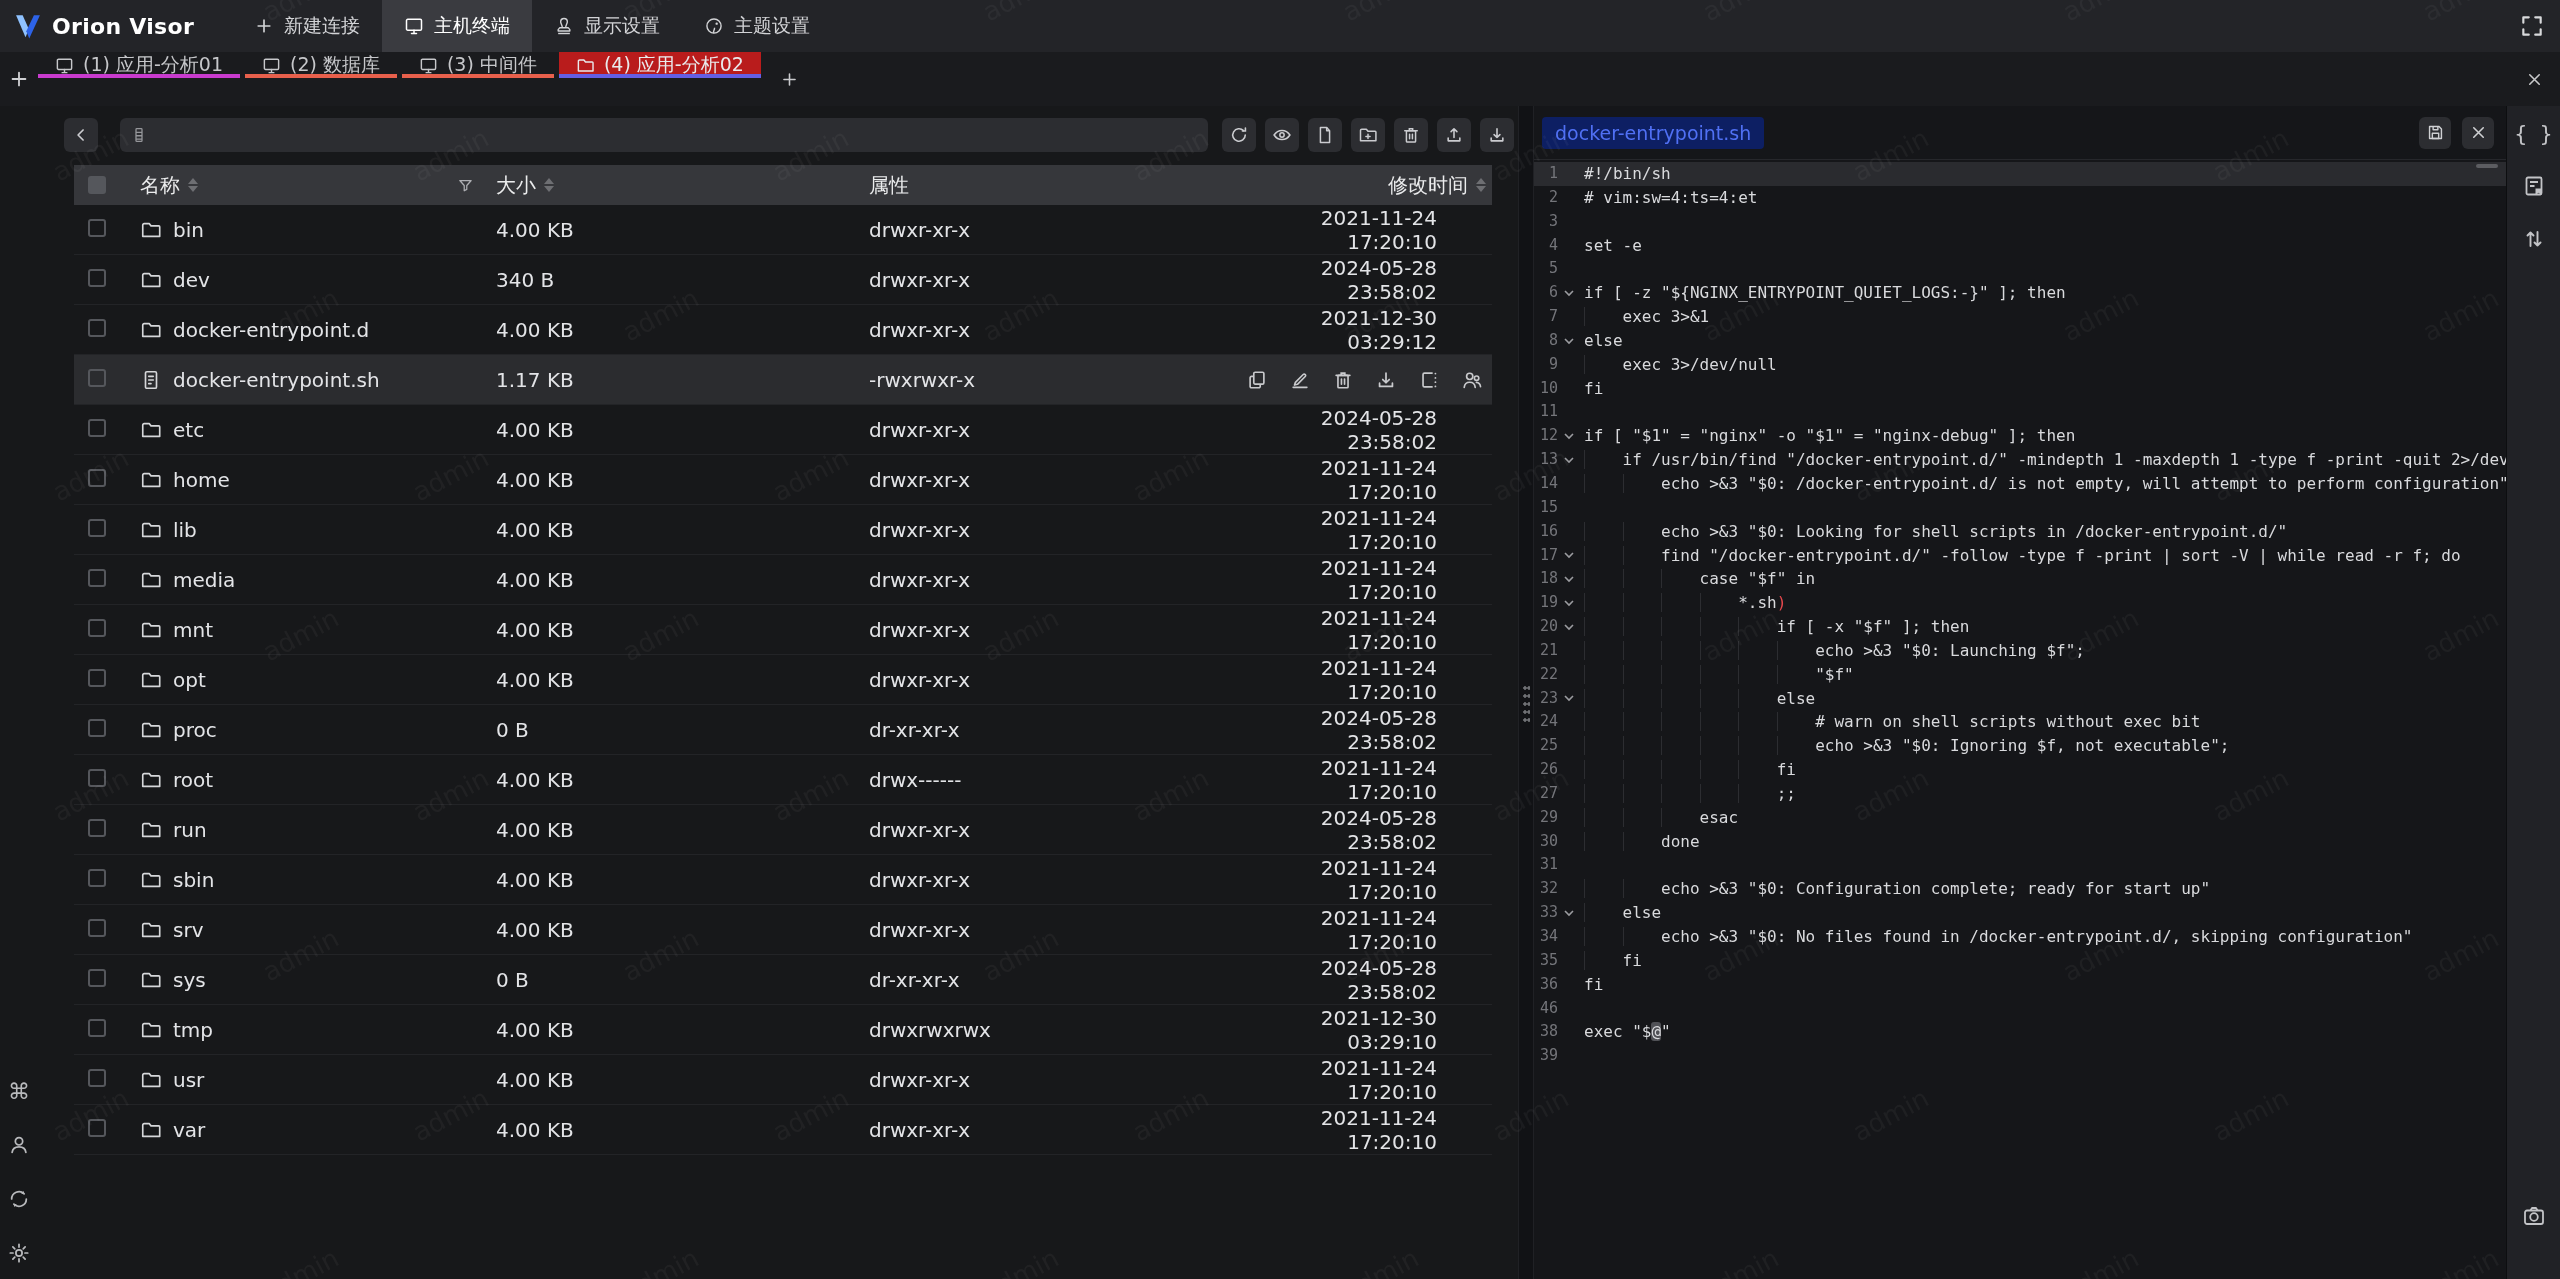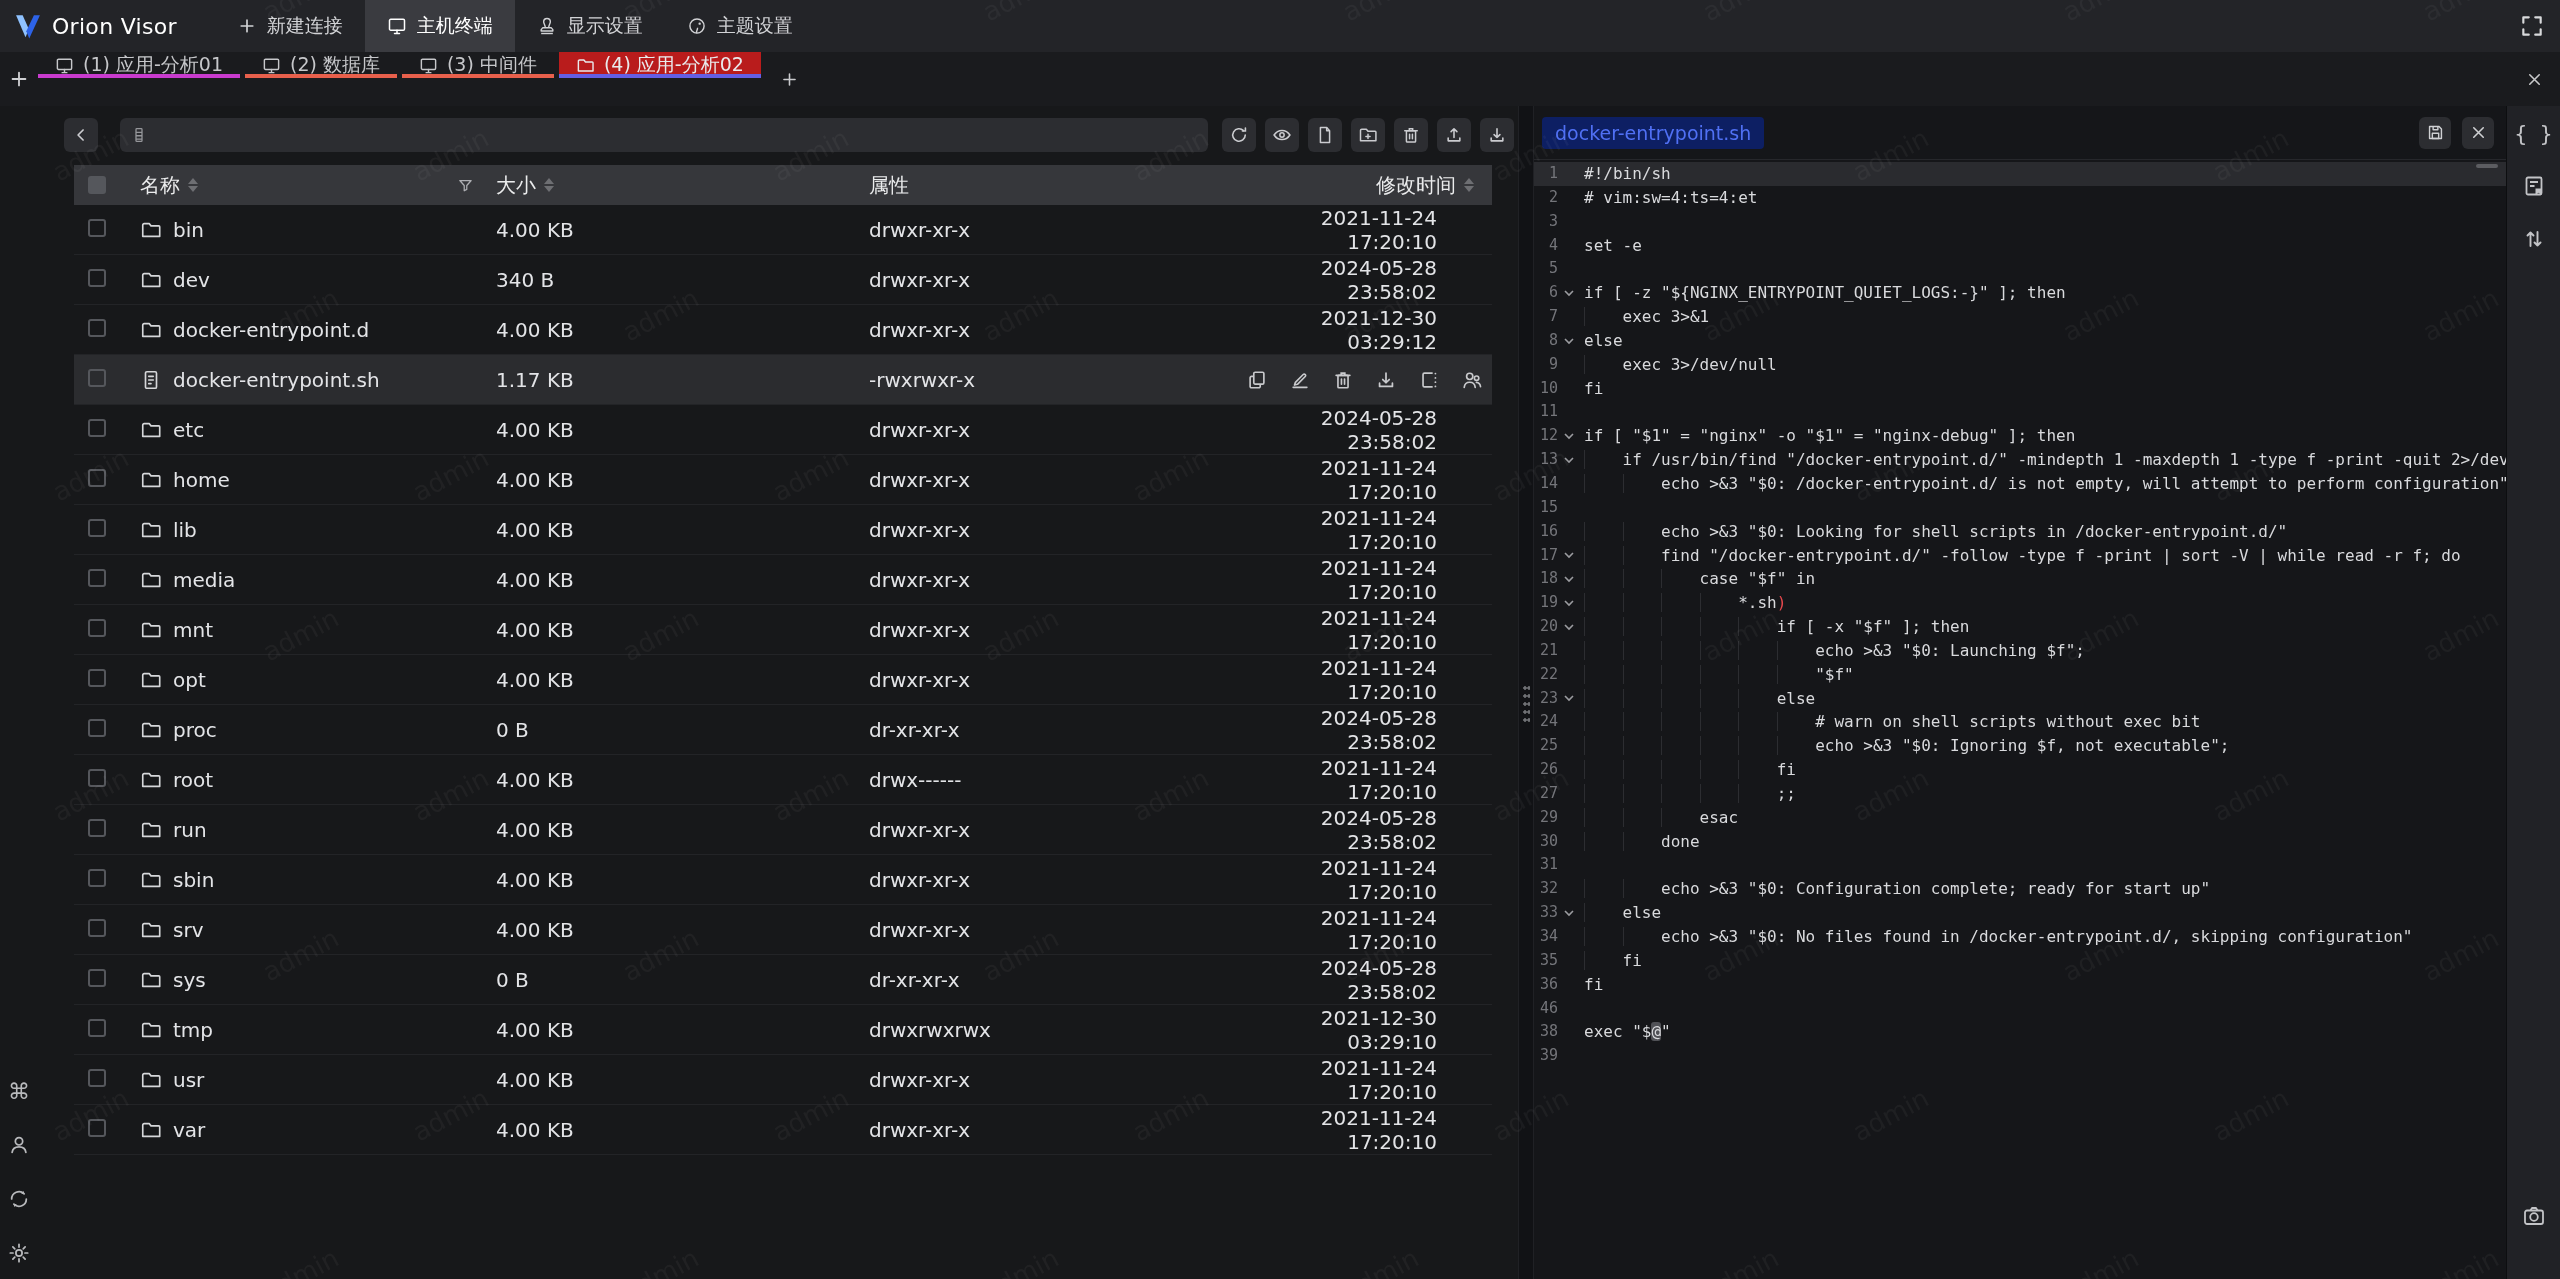--- a/index.html
+++ b/index.html
@@ -7,21 +7,21 @@
        font-family:"DejaVu Sans","Liberation Sans",sans-serif;-webkit-font-smoothing:antialiased;}
   svg{display:block}
 
   
   .watermark{position:absolute;inset:0;z-index:6;pointer-events:none;overflow:hidden}
   .watermark span{position:absolute;font-size:26px;color:rgba(255,255,255,.045);transform:rotate(-28deg);white-space:nowrap}
 
   
   .navbar{height:52px;background:#232428;display:flex;align-items:stretch;position:relative;z-index:2}
   .logo{display:flex;align-items:center;gap:10px;padding:0 16px 0 14px}
-  .logo-text{font-size:22px;font-weight:normal;color:#ffffff;letter-spacing:.3px}
+  .logo-text{font-size:22px;font-weight:bold;color:#ffffff;letter-spacing:.3px}
   .nav-items{display:flex;align-items:stretch;margin-left:22px}
   .nav-item{display:flex;align-items:center;gap:10px;padding:0 22px;font-size:19px;color:#d2d3d6;cursor:pointer}
   .nav-item svg{width:20px;height:20px}
   .nav-item.active{background:#3a3b40;color:#ffffff}
   .nav-right{margin-left:auto;display:flex;align-items:center;padding-right:15px;color:#d8d9db}
   .nav-right svg{width:26px;height:26px}
 
   
   .tabbar{height:54px;background:#1a1b1e;display:flex;align-items:stretch;position:relative;z-index:2}
   .rail-cell{width:38px;display:flex;align-items:center;justify-content:center;color:#cfd0d3}
@@ -57,21 +57,21 @@
 
   .table{margin:13px 26px 0 36px}
   .grid-cols{display:grid;grid-template-columns:62px 360px 373px 375px 1fr;align-items:center}
   .thead{height:40px;background:#36373b;font-size:20px;color:#ebeced}
   .th{display:flex;align-items:center;gap:6px}
   .th-name{padding-left:4px}
   .sorter{display:flex;flex-direction:column;color:#6e6f73}
   .sorter svg{width:14px;height:9px}
   .funnel{margin-left:auto;margin-right:22px;color:#aeafb3}
   .funnel svg{width:17px;height:17px}
-  .th-mtime{justify-content:flex-end;padding-right:16px}
+  .th-mtime{justify-content:flex-end;padding-right:4px}
   .cb{width:18px;height:18px;border:2px solid #55575c;border-radius:3px;box-sizing:border-box;display:inline-block}
   .cb.filled{background:#55575c}
   .c-check{padding-left:14px}
   .rows{}
   .row{height:49px;border-bottom:1px solid #232427;font-size:20px;color:#e3e4e7;position:relative;cursor:pointer}
   .row.hov{background:#2b2c2f}
   .c-name{display:flex;align-items:center;gap:11px;padding-left:4px;overflow:hidden}
   .ficon{width:22px;height:22px;color:#d6d7da;flex:none}
   .ficon svg{width:22px;height:22px}
   .c-mtime{text-align:right;padding-right:55px}

